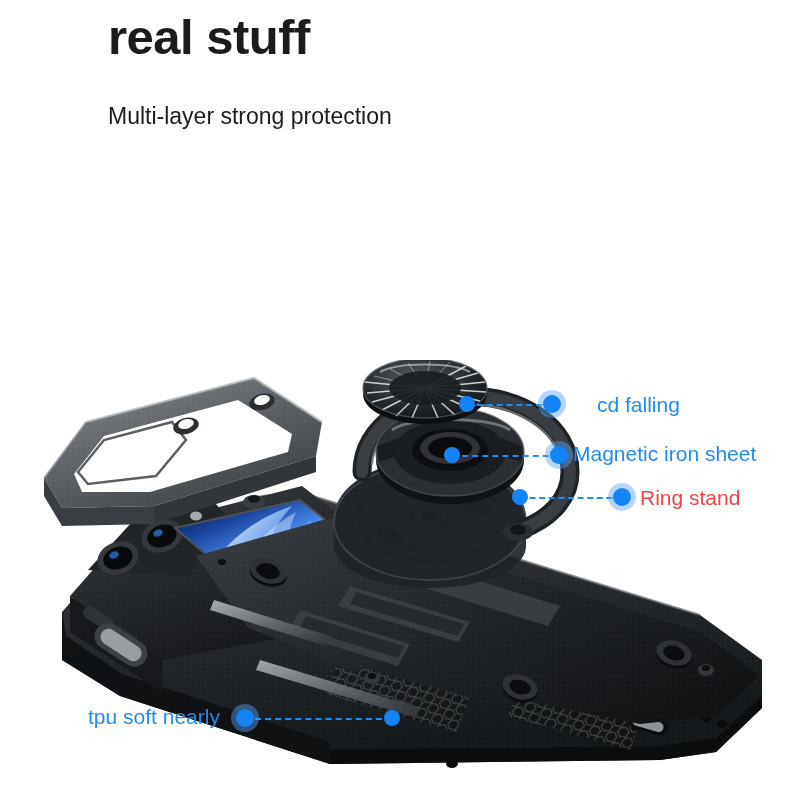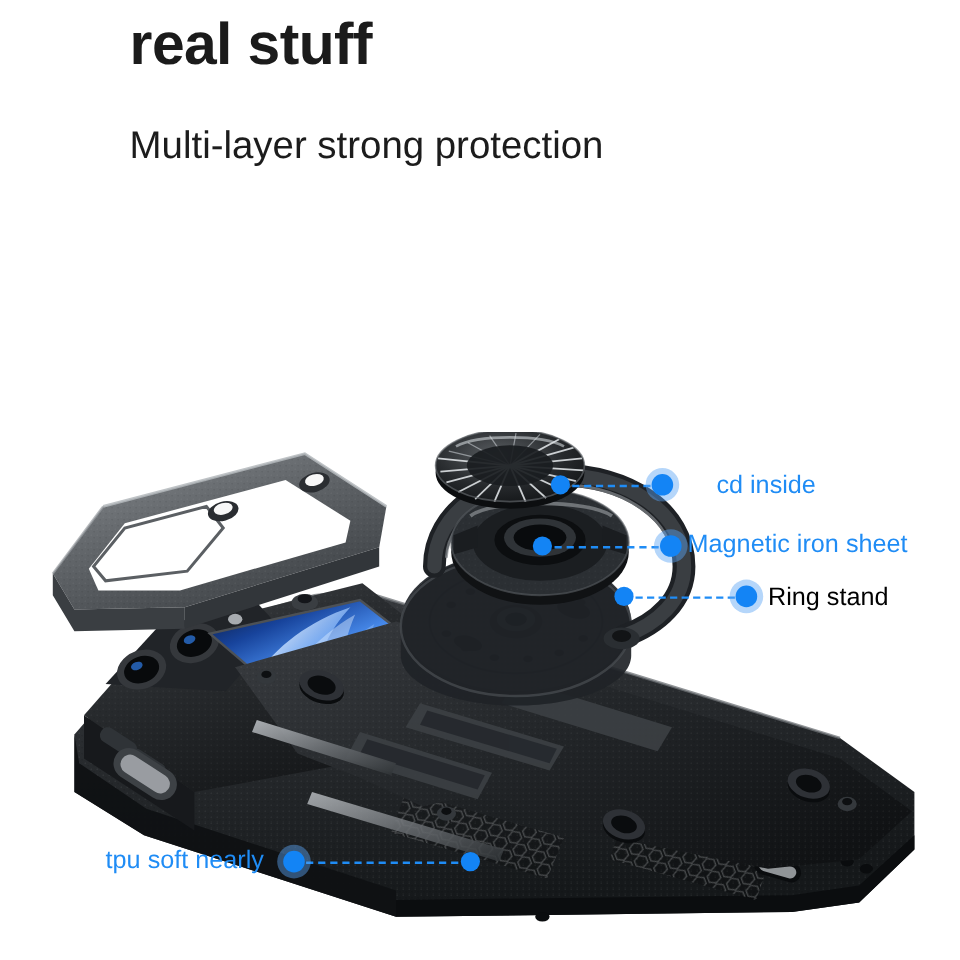--- a/index.html
+++ b/index.html
@@ -4,21 +4,21 @@
 <style>
   html,body{margin:0;padding:0;}
   body{width:800px;height:800px;background:#ffffff;overflow:hidden;
        font-family:"Liberation Sans",sans-serif;position:relative;}
 
   #stage{position:absolute;left:0;top:0;width:640px;height:800px;background:#fff;}
 
   
   .headline{position:absolute;left:108px;top:12px;font-size:49px;font-weight:bold;
             color:#1b1b1b;letter-spacing:-0.5px;line-height:1.05;white-space:nowrap;}
-  .subhead{position:absolute;left:108px;top:103px;font-size:32px;font-weight:400;
+  .subhead{position:absolute;left:108px;top:103px;font-size:23px;font-weight:400;
            color:#1c1c1c;line-height:1.15;white-space:nowrap;}
   .bodyline{position:absolute;left:110px;font-size:19px;font-weight:400;color:#1f1f1f;
             white-space:nowrap;line-height:1.35;}
   .bodyline.l1{top:188px;}
   .bodyline.l2{top:214px;}
 
   
   .cal-label{position:absolute;color:#1f7ff0;font-size:21px;white-space:nowrap;}
   .dot{position:absolute;border-radius:50%;background:#1384f5;}
   .dot.halo{box-shadow:0 0 0 5px rgba(90,165,245,.45);}
@@ -344,28 +344,28 @@
 
       <ellipse cx="254" cy="142" rx="11" ry="7" fill="#3a3e42"></ellipse>
       <ellipse cx="254" cy="139" rx="6" ry="3.8" fill="#14161a"></ellipse>
     </g>
   </svg>
 
   <div id="callouts">
       <div class="lead" style="left: 467px; top: 404px; width: 85px; transform: rotate(0deg); border-top-color: rgb(31, 140, 245);"></div>
       <div class="dot" style="left: 459px; top: 396px; width: 16px; height: 16px; background: rgb(19, 132, 245);"></div>
       <div class="dot halo" style="left: 543px; top: 395px; width: 18px; height: 18px; background: rgb(19, 132, 245);"></div>
-      <div class="cal-label" style="left: 597px; top: 393px; color: rgb(31, 140, 245);">cd inside</div>
+      <div class="cal-label" style="left: 597px; top: 393px; color: rgb(31, 140, 245);">cd falling</div>
       <div class="lead" style="left: 452px; top: 455px; width: 107px; transform: rotate(0deg); border-top-color: rgb(31, 140, 245);"></div>
       <div class="dot" style="left: 444px; top: 447px; width: 16px; height: 16px; background: rgb(19, 132, 245);"></div>
       <div class="dot halo" style="left: 550px; top: 446px; width: 18px; height: 18px; background: rgb(19, 132, 245);"></div>
       <div class="cal-label" style="left: 573px; top: 442px; color: rgb(31, 140, 245);">Magnetic iron sheet</div>
       <div class="lead" style="left: 520px; top: 497px; width: 102px; transform: rotate(0deg); border-top-color: rgb(31, 140, 245);"></div>
       <div class="dot" style="left: 512px; top: 489px; width: 16px; height: 16px; background: rgb(19, 132, 245);"></div>
       <div class="dot halo" style="left: 613px; top: 488px; width: 18px; height: 18px; background: rgb(19, 132, 245);"></div>
-      <div class="cal-label" style="left: 640px; top: 486px; color: #000000;">Ring stand</div>
+      <div class="cal-label" style="left: 640px; top: 486px; color: #ef4444;">Ring stand</div>
       <div class="lead" style="left: 392px; top: 718px; width: 147px; transform: rotate(180deg); border-top-color: rgb(31, 140, 245);"></div>
       <div class="dot" style="left: 384px; top: 710px; width: 16px; height: 16px; background: rgb(19, 132, 245);"></div>
       <div class="dot halo" style="left: 236px; top: 709px; width: 18px; height: 18px; background: rgb(19, 132, 245);"></div>
       <div class="cal-label" style="left: 88px; top: 705px; color: rgb(31, 140, 245);">tpu soft nearly</div>
     </div>
 
 </div>
 
 </body></html>

